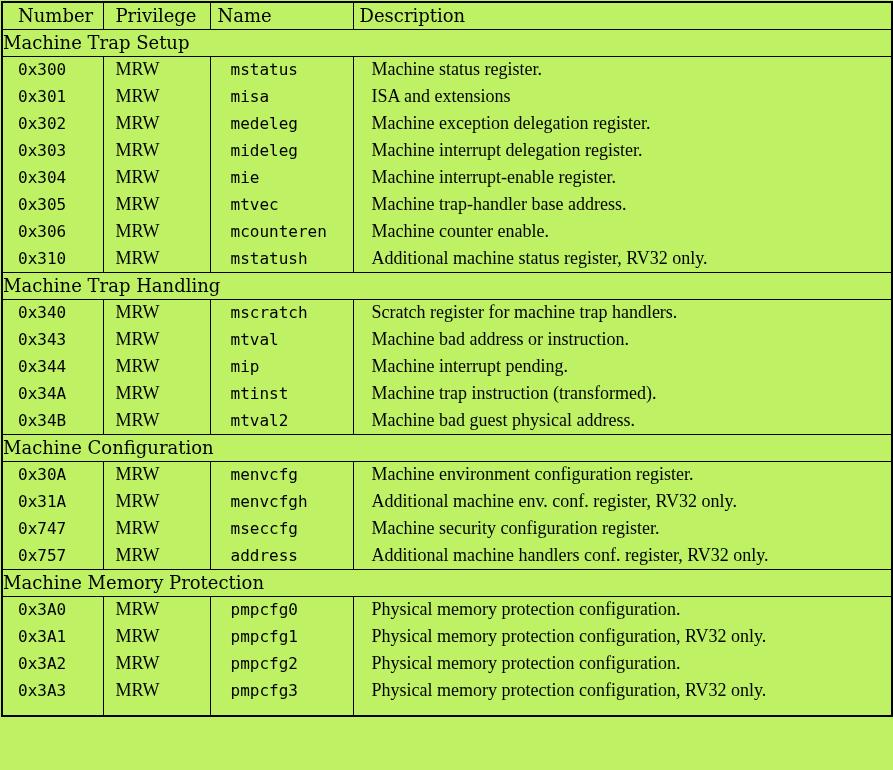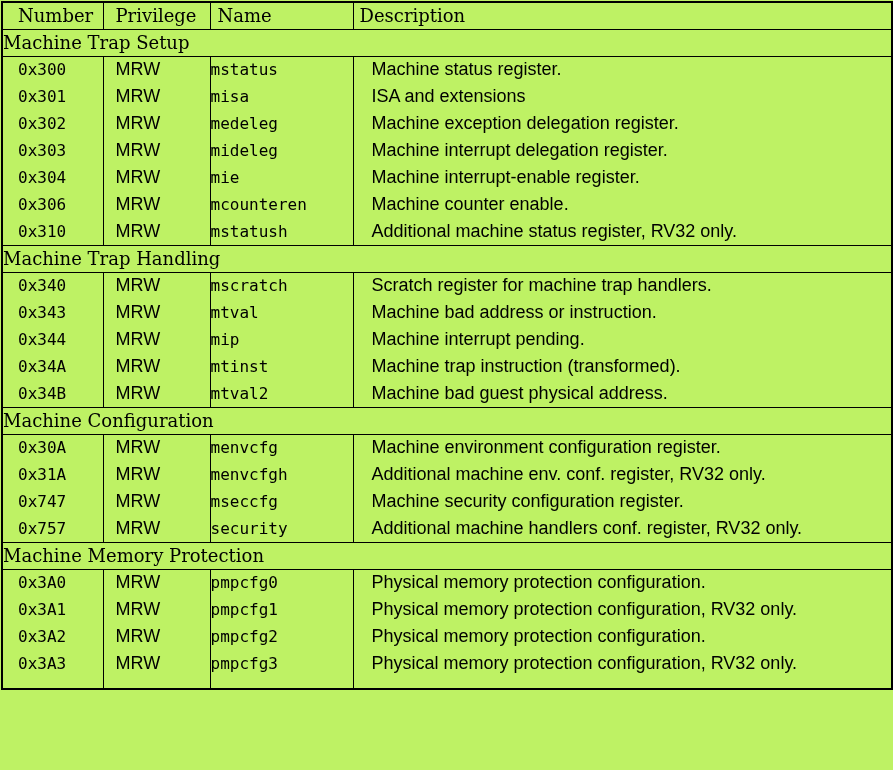--- a/index.html
+++ b/index.html
@@ -48,31 +48,31 @@
     border-bottom: 1.5px solid #000000;
   }
   .section-row td {
     border-top: 1.5px solid #000000;
     border-bottom: 1.5px solid #000000;
     font-family: "DejaVu Serif", "Liberation Serif", serif;
     font-size: 18px;
     text-align: left;
   }
   .serif {
-    font-family: Liberation Sans, sans-serif;
+    font-family: Liberation Serif, serif;
     font-size: 18px;
   }
   .mono {
     font-family: "DejaVu Sans Mono", "Liberation Mono", monospace;
     font-size: 16px;
   }
   
   .c0 { padding-left: 15px; }
   .c1 { padding-left: 12px; }
-  .c2 { padding-left: 0; }
+  .c2 { padding-left: 20px; }
   .c3 { padding-left: 18px; }
   thead th.c0 { padding-left: 15px; }
   thead th.c1 { padding-left: 12px; }
   thead th.c2 { padding-left: 7px; }
   thead th.c3 { padding-left: 6px; }
 </style>
 </head>
 <body>
 
 <div class="page">
@@ -119,20 +119,26 @@
           <td class="c2 mono">mideleg</td>
           <td class="c3 serif">Machine interrupt delegation register.</td>
         </tr>
         <tr class="data-row">
           <td class="c0 mono">0x304</td>
           <td class="c1 serif">MRW</td>
           <td class="c2 mono">mie</td>
           <td class="c3 serif">Machine interrupt-enable register.</td>
         </tr>
         <tr class="data-row">
+          <td class="c0 mono">0x305</td>
+          <td class="c1 serif">MRW</td>
+          <td class="c2 mono">mtvec</td>
+          <td class="c3 serif">Machine trap-handler base address.</td>
+        </tr>
+        <tr class="data-row">
           <td class="c0 mono">0x306</td>
           <td class="c1 serif">MRW</td>
           <td class="c2 mono">mcounteren</td>
           <td class="c3 serif">Machine counter enable.</td>
         </tr>
         <tr class="data-row">
           <td class="c0 mono">0x310</td>
           <td class="c1 serif">MRW</td>
           <td class="c2 mono">mstatush</td>
           <td class="c3 serif">Additional machine status register, RV32 only.</td>
@@ -187,21 +193,21 @@
         </tr>
         <tr class="data-row">
           <td class="c0 mono">0x747</td>
           <td class="c1 serif">MRW</td>
           <td class="c2 mono">mseccfg</td>
           <td class="c3 serif">Machine security configuration register.</td>
         </tr>
         <tr class="data-row">
           <td class="c0 mono">0x757</td>
           <td class="c1 serif">MRW</td>
-          <td class="c2 mono">security</td>
+          <td class="c2 mono">address</td>
           <td class="c3 serif">Additional machine handlers conf. register, RV32 only.</td>
         </tr>
         <tr class="section-row">
           <td colspan="4">Machine Memory Protection</td>
         </tr>
         <tr class="data-row">
           <td class="c0 mono">0x3A0</td>
           <td class="c1 serif">MRW</td>
           <td class="c2 mono">pmpcfg0</td>
           <td class="c3 serif">Physical memory protection configuration.</td>

